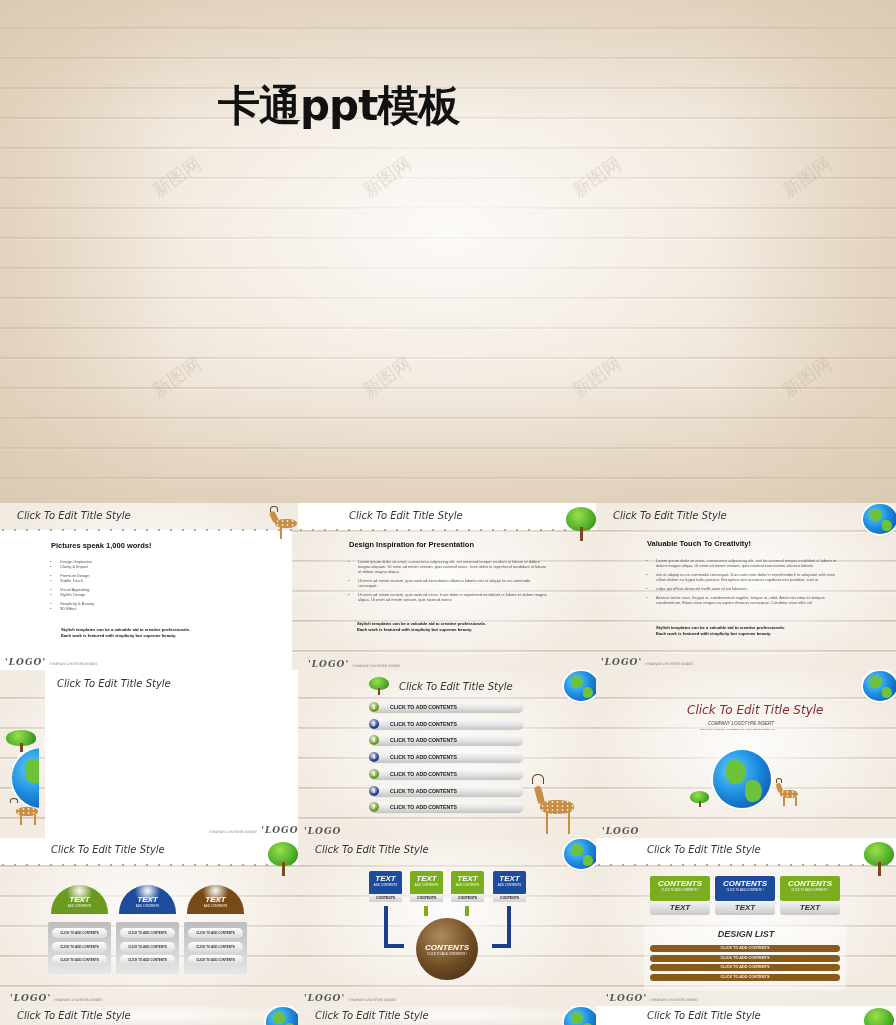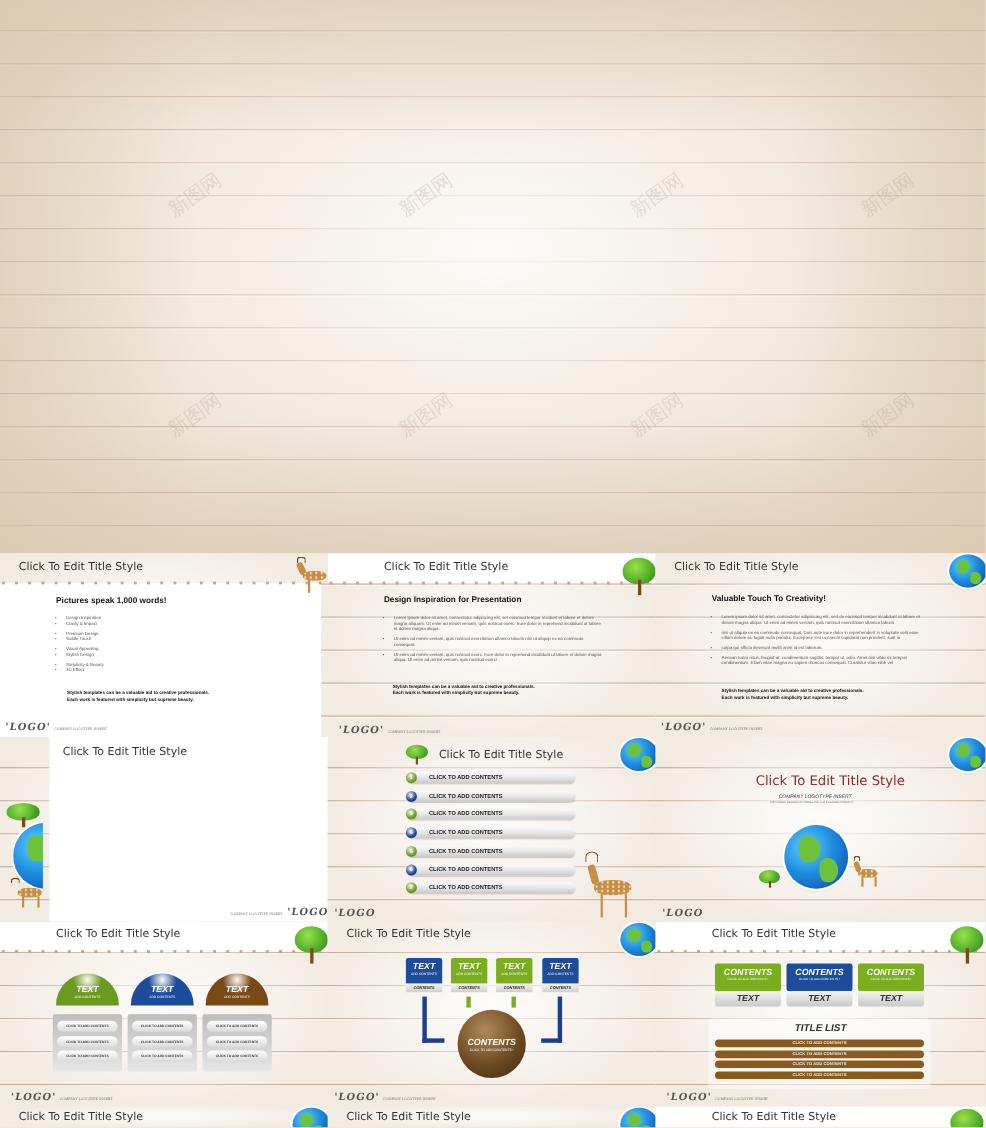--- a/index.html
+++ b/index.html
@@ -29,20 +29,21 @@
   }
   .watermark {
     position: absolute; font-family: "DejaVu Sans", sans-serif;
     font-size: 18px; color: rgba(170,150,130,0.25); transform: rotate(-35deg);
   }
 
   .slide { position: absolute; width: 298px; height: 168px; overflow: hidden; }
   .slide .title {
     position: absolute; font-family: "DejaVu Sans", sans-serif; font-size: 10px; color: #333;
     white-space: nowrap;
+    font-style: italic;
   }
   .slide .logo {
     position: absolute; font-family: "DejaVu Serif", serif; font-style: italic; font-weight: bold;
     font-size: 9px; color: #555; letter-spacing: 1px; white-space: nowrap;
   }
   .slide .logo small { font-size: 3px; font-style: normal; font-weight: normal; letter-spacing: 0; margin-left: 3px; color: #777; }
   .white-band { position: absolute; left: 0; top: 0; right: 0; height: 27px; background: #fff; }
   .pins { position: absolute; left: 0; right: 0; top: 24px; height: 6px;
     background-image: radial-gradient(circle at 3px 3px, #b9a994 1.2px, rgba(0,0,0,0) 1.6px);
     background-size: 12px 6px; }
@@ -104,20 +105,21 @@
   .ctext { position: absolute; width: 60px; height: 14px; border-radius: 0 0 3px 3px;
     background: linear-gradient(180deg,#f5f5f5,#c8c8c8); font-size: 8px; font-weight: bold; font-style: italic; text-align: center; line-height: 14px; color: #333; }
   .brown-bar { position: absolute; height: 7px; border-radius: 4px; background: #8a5a1c;
     font-size: 3.8px; color: #f5e9d6; font-weight: bold; text-align: center; line-height: 7px; }
 </style>
 </head>
 <body>
 
 <div id="hero" class="wood">
   <div class="shade"></div>
+  <div id="hero-title">卡通ppt模板</div>
   <span class="watermark" style="left:150px;top:165px">新图网</span>
   <span class="watermark" style="left:360px;top:165px">新图网</span>
   <span class="watermark" style="left:570px;top:165px">新图网</span>
   <span class="watermark" style="left:780px;top:165px">新图网</span>
   <span class="watermark" style="left:150px;top:365px">新图网</span>
   <span class="watermark" style="left:360px;top:365px">新图网</span>
   <span class="watermark" style="left:570px;top:365px">新图网</span>
   <span class="watermark" style="left:780px;top:365px">新图网</span>
 </div>
 
@@ -368,21 +370,21 @@
         <i>CLICK TO ADD CONTENTS !</i>
       </div>
       <div class="ctext" style="left: 119px; top: 63px;">TEXT</div>
       <div class="cbtn" style="left: 184px; top: 38px; background: rgb(122, 174, 30);">
         <b>CONTENTS</b>
         <i>CLICK TO ADD CONTENTS !</i>
       </div>
       <div class="ctext" style="left: 184px; top: 63px;">TEXT</div>
     </div>
   <div style="position:absolute;left:48px;top:88px;width:202px;height:64px;background:rgba(255,255,255,0.45);border-radius:3px"></div>
-  <div style="position:absolute;left:0;width:300px;top:91px;text-align:center;font-size:9px;font-weight:bold;font-style:italic;color:#333">TITLE LIST</div>
+  <div style="position:absolute;left:0;width:300px;top:91px;text-align:center;font-size:9px;font-weight:bold;font-style:italic;color:#333">DESIGN LIST</div>
   <div id="list9">
       <div class="brown-bar" style="left: 54px; width: 190px; top: 107px;">CLICK TO ADD CONTENTS</div>
       <div class="brown-bar" style="left: 54px; width: 190px; top: 116.7px;">CLICK TO ADD CONTENTS</div>
       <div class="brown-bar" style="left: 54px; width: 190px; top: 126.4px;">CLICK TO ADD CONTENTS</div>
       <div class="brown-bar" style="left: 54px; width: 190px; top: 136.1px;">CLICK TO ADD CONTENTS</div>
     </div>
   <div class="logo" style="left:10px;top:155px">'<span>LOGO</span>'<small>COMPANY LOGOTYPE INSERT</small></div>
 </div>
 
 <div class="slide wood" style="left:0;top:1006px;height:19px">

